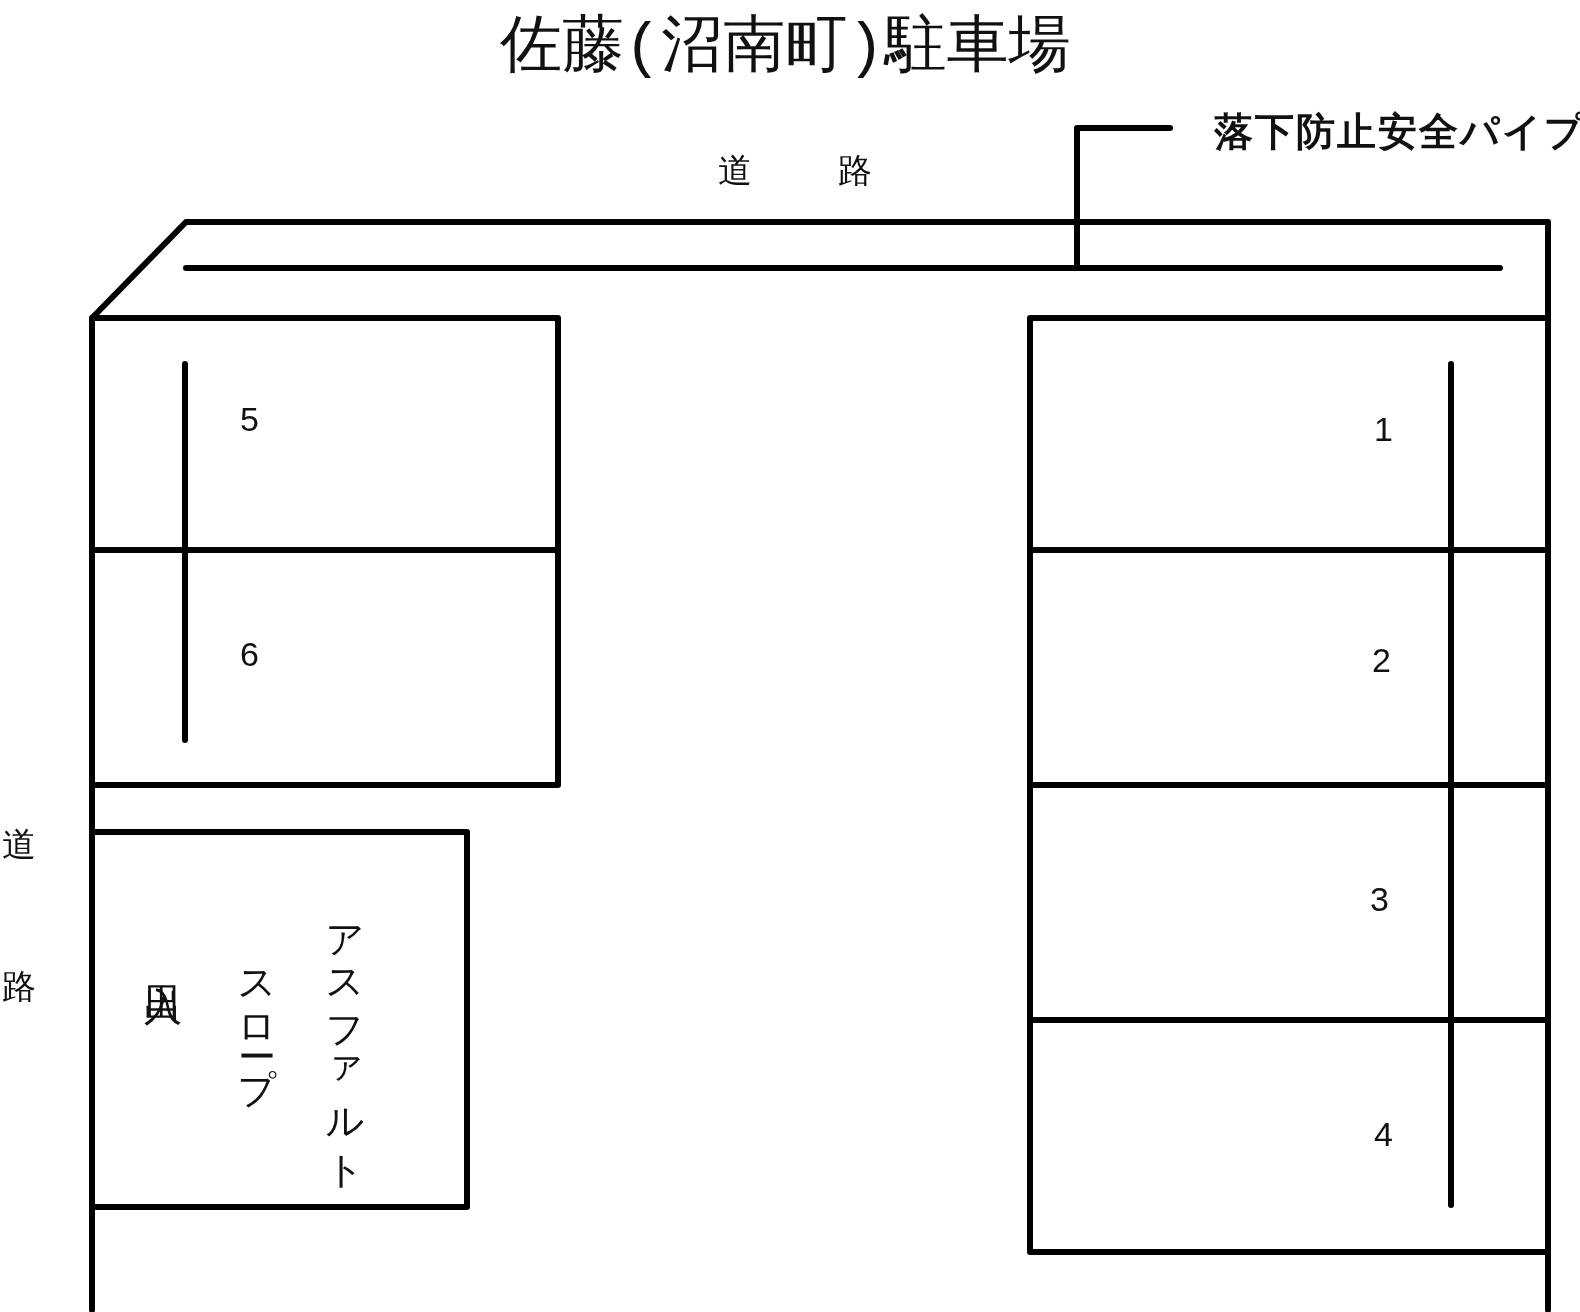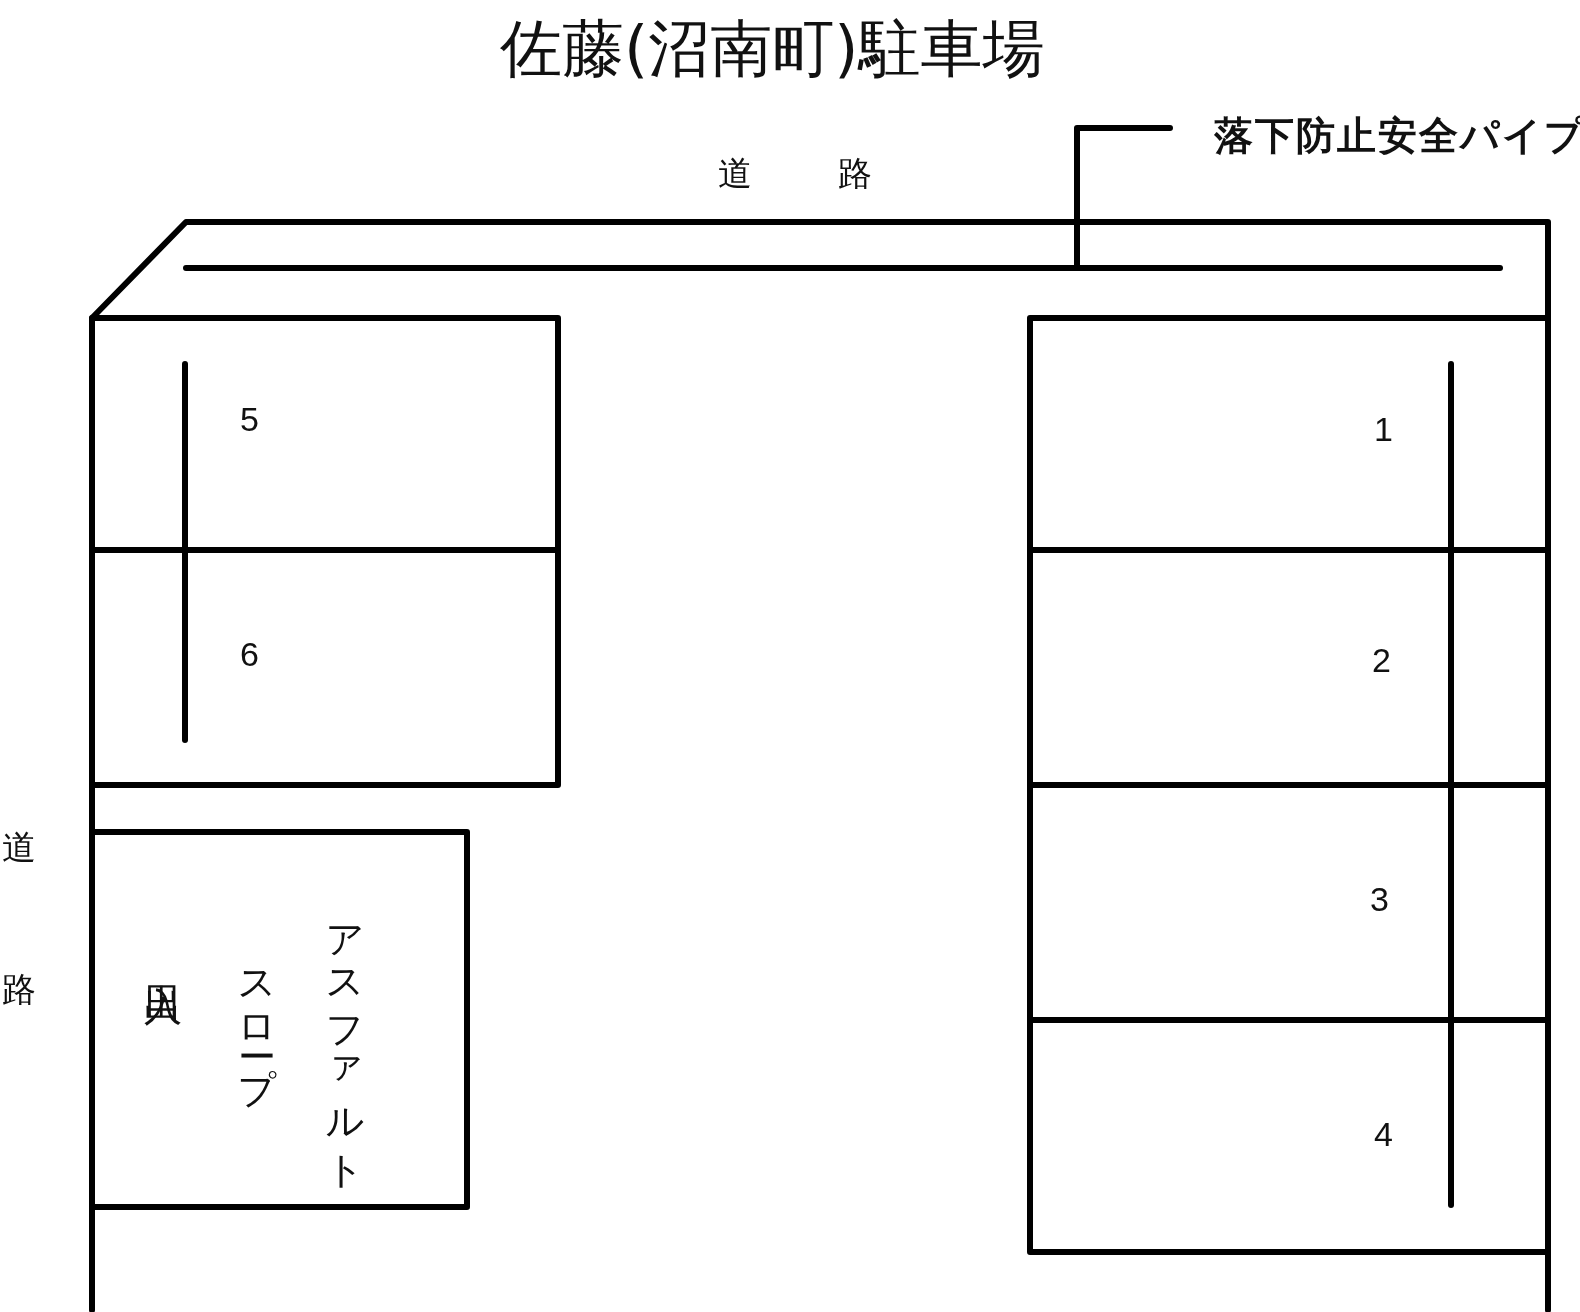--- a/index.html
+++ b/index.html
@@ -1,19 +1,19 @@
 <!DOCTYPE html>
 <html><head>
   <meta charset="utf-8">
   <style>
     html, body { margin: 0; padding: 0; background: #ffffff; }
     body { width: 1580px; height: 1312px; position: relative; overflow: hidden;
            font-family: "DejaVu Sans", sans-serif; color: #000; }
     svg.plan { position: absolute; left: 0; top: 0; }
-    .label { position: absolute; line-height: 1; white-space: nowrap; color: #111; }
+    .label { position: absolute; line-height: 1; white-space: nowrap; color: #111; font-family: Liberation Mono, monospace; }
     .title { font-size: 62px; left: 500px; top: 18px; letter-spacing: 0px; }
     .road-top { font-size: 34px; top: 156px; }
     .pipe-label { font-size: 39px; left: 1214px; top: 116px; font-weight: bold; letter-spacing: 2px; }
     .road-left { font-size: 34px; left: 2px; }
     .num { font-size: 34px; font-family: "Liberation Sans", sans-serif; }
     .vtext { position: absolute; font-size: 38px; writing-mode: vertical-rl;
              text-orientation: upright; letter-spacing: 2px; line-height: 1; color: #111; }
   </style>
 </head>
 <body>

